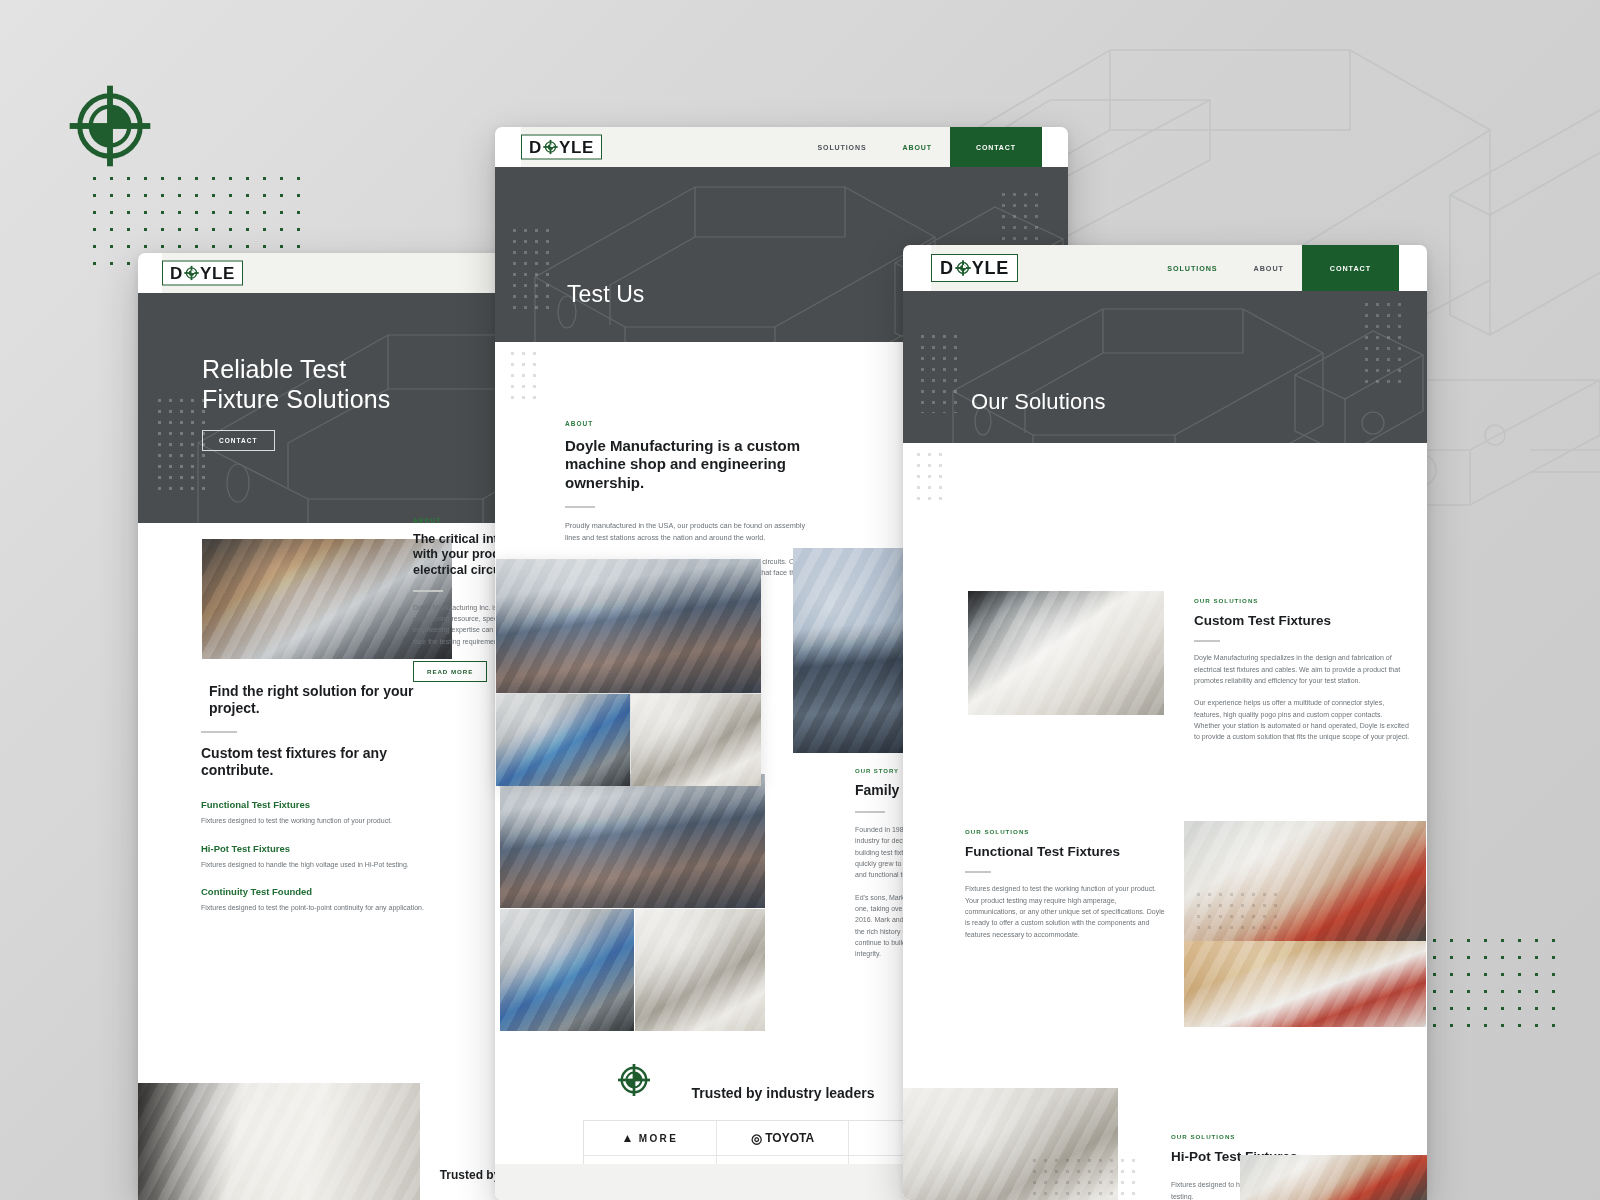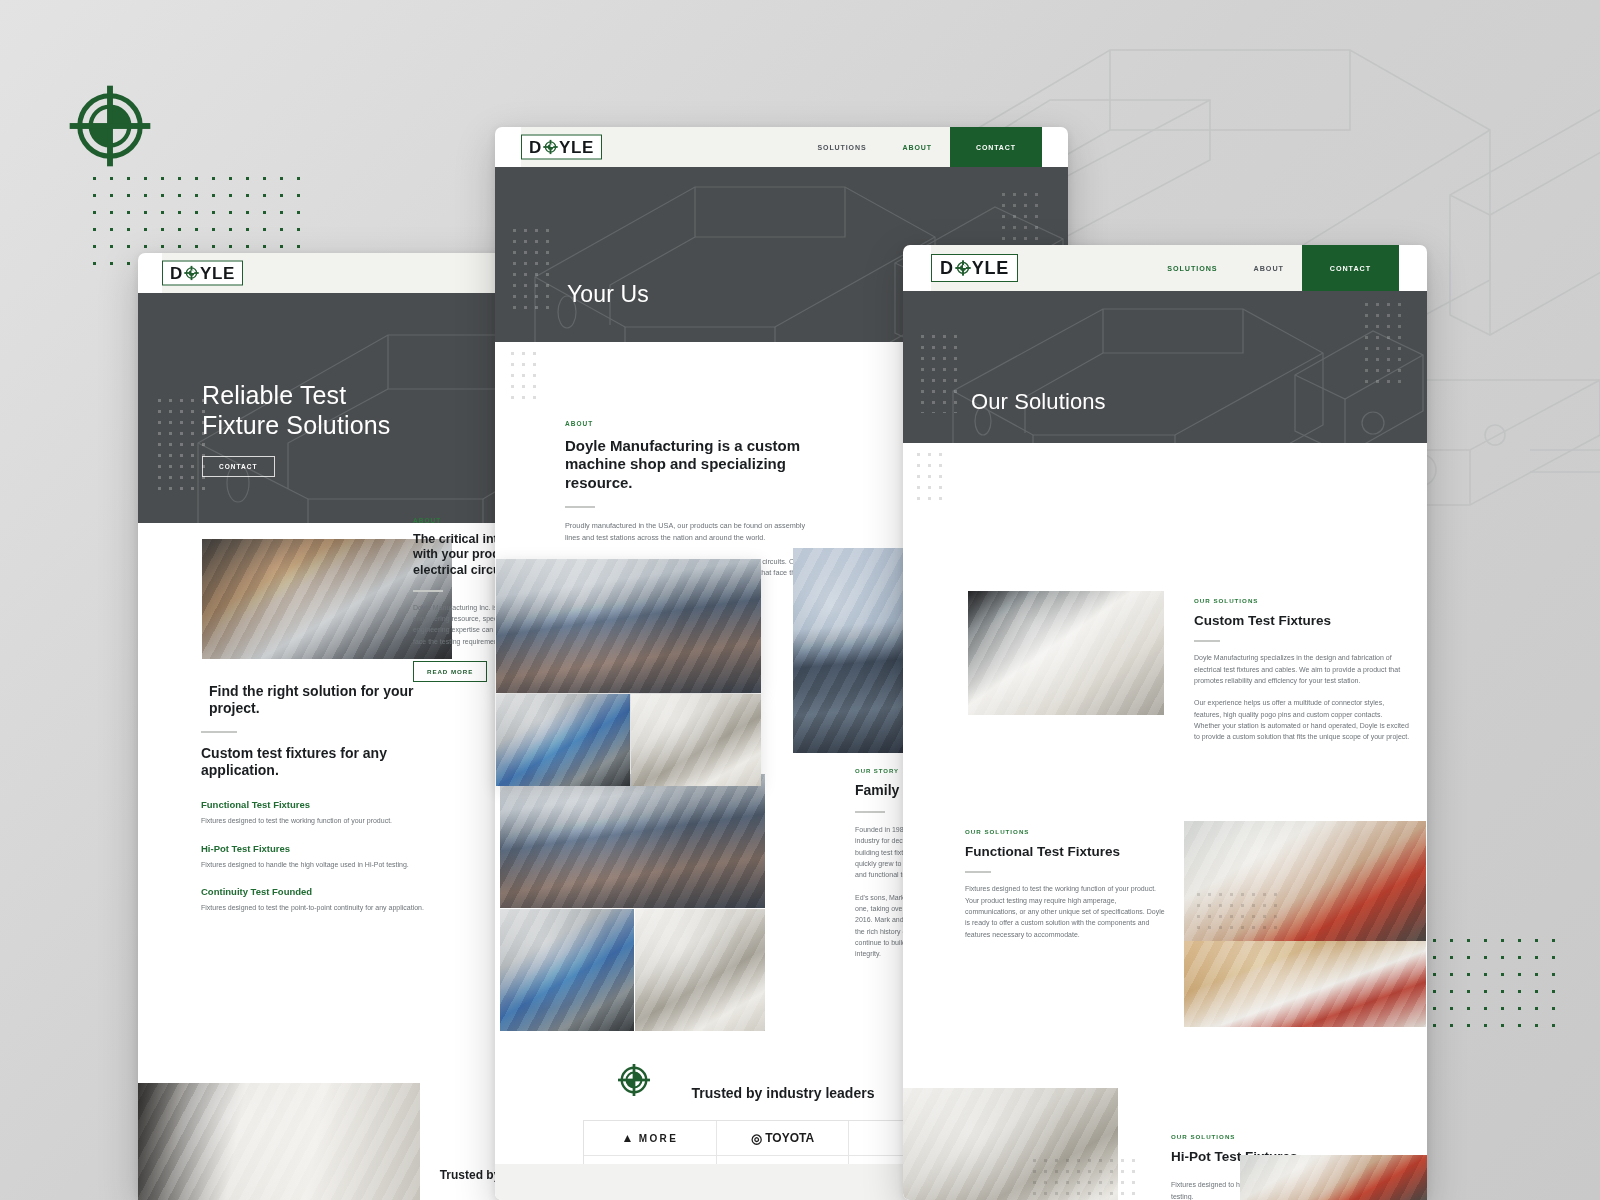--- a/index.html
+++ b/index.html
@@ -288,21 +288,21 @@
         <path d="M490 130 L610 62 L690 100 L690 180 L570 250 L490 212 Z"></path>
         <path d="M490 130 L570 168 L690 100"></path>
           <path d="M570 168 L570 250"></path>
         <ellipse cx="100" cy="190" rx="11" ry="19"></ellipse>
         <circle cx="600" cy="196" r="14"></circle>
         <path d="M430 180 L520 180"></path>
           <path d="M430 196 L520 196"></path>
       </svg>
     </div>
     <div class="dots white sm" style="position:absolute;left:14px;top:100px;width:56px;height:100px;opacity:.55;"></div>
-    <div style="position:relative;padding:0 0 46px 64px;">
+    <div style="position:relative;padding:0 0 72px 64px;">
       <h1 style="font-size:25px;">Reliable Test<br>Fixture Solutions</h1>
       <div class="btn-ghost" style="margin-top:16px;font-size:6.5px;padding:6px 16px;">CONTACT</div>
     </div>
   </div>
 
   <div class="photo ph-clamp" style="position:absolute;left:412px;top:240px;width:140px;height:196px;"></div>
   <div class="dashes" style="position:absolute;left:413px;top:448px;">
     <i class="on"></i>
     <i></i>
     <i></i>
@@ -310,21 +310,21 @@
 
   <div style="position:relative;padding:36px 0 0 0;background:#fff;height:677px;">
 
     <div style="position:absolute;left:64px;top:16px;width:250px;">
       <div class="photo ph-shop" style="width:250px;height:120px;"></div>
     </div>
 
     <div style="position:absolute;left:63px;top:160px;width:240px;">
       <div class="h2" style="font-size:14px;margin-left:8px;">Find the right solution for your project.</div>
       <div class="rule" style="width:36px;margin:14px 0 12px;"></div>
-      <div class="h2" style="font-size:14px;">Custom test fixtures for any application.</div>
+      <div class="h2" style="font-size:14px;">Custom test fixtures for any contribute.</div>
 
       <div style="margin-top:20px;">
         <div style="margin-bottom:16px;">
           <div class="lnk-grn" style="font-size:9.5px;">Functional Test Fixtures</div>
           <div class="body" style="font-size:7px;margin-top:5px;">Fixtures designed to test the working function of your product.</div>
         </div>
         <div style="margin-bottom:16px;">
           <div class="lnk-grn" style="font-size:9.5px;">Hi-Pot Test Fixtures</div>
           <div class="body" style="font-size:7px;margin-top:5px;">Fixtures designed to handle the high voltage used in Hi-Pot testing.</div>
         </div>
@@ -407,29 +407,29 @@
         <path d="M200 70 L115 118 L115 158"></path>
         <path d="M400 96 L500 40 L568 72 L568 140 L468 198 L400 166 Z"></path>
         <path d="M400 96 L468 128 L568 72"></path>
           <path d="M468 128 L468 198"></path>
         <ellipse cx="72" cy="145" rx="9" ry="16"></ellipse>
         <circle cx="490" cy="150" r="12"></circle>
       </svg>
     </div>
     <div class="dots white sm" style="position:absolute;left:12px;top:56px;width:42px;height:88px;opacity:.5;"></div>
     <div class="dots white sm" style="position:absolute;right:24px;top:20px;width:48px;height:92px;opacity:.45;"></div>
-    <h1 style="font-size:23px;padding:0 0 34px 72px;">Your Us</h1>
+    <h1 style="font-size:23px;padding:0 0 34px 72px;">Test Us</h1>
   </div>
 
   <div style="position:relative;background:#fff;height:858px;">
     <div class="dots dark sm" style="left:10px;top:4px;width:34px;height:54px;"></div>
 
     <div style="position:absolute;left:70px;top:78px;width:252px;">
       <div class="eyebrow" style="font-size:6.5px;">ABOUT</div>
-      <div class="h2" style="font-size:15px;margin-top:10px;">Doyle Manufacturing is a custom machine shop and specializing resource.</div>
+      <div class="h2" style="font-size:15px;margin-top:10px;">Doyle Manufacturing is a custom machine shop and engineering ownership.</div>
       <div class="rule" style="width:30px;margin:14px 0 12px;"></div>
       <div class="body" style="font-size:7.3px;">Proudly manufactured in the USA, our products can be found on assembly lines and test stations across the nation and around the world.</div>
       <div class="body" style="font-size:7.3px;margin-top:12px;">We provide the critical interface with your product's electrical circuits. Our engineering expertise can help solve the difficult challenges that face the testing requirements of today's products.</div>
     </div>
 
     <div class="photo ph-team2" style="position:absolute;left:298px;top:206px;width:120px;height:205px;"></div>
 
     <div style="position:absolute;left:360px;top:426px;width:180px;">
       <div class="eyebrow" style="font-size:6px;">OUR STORY</div>
       <div class="h2" style="font-size:14px;margin-top:8px;">Family Owned Since 1989</div>

